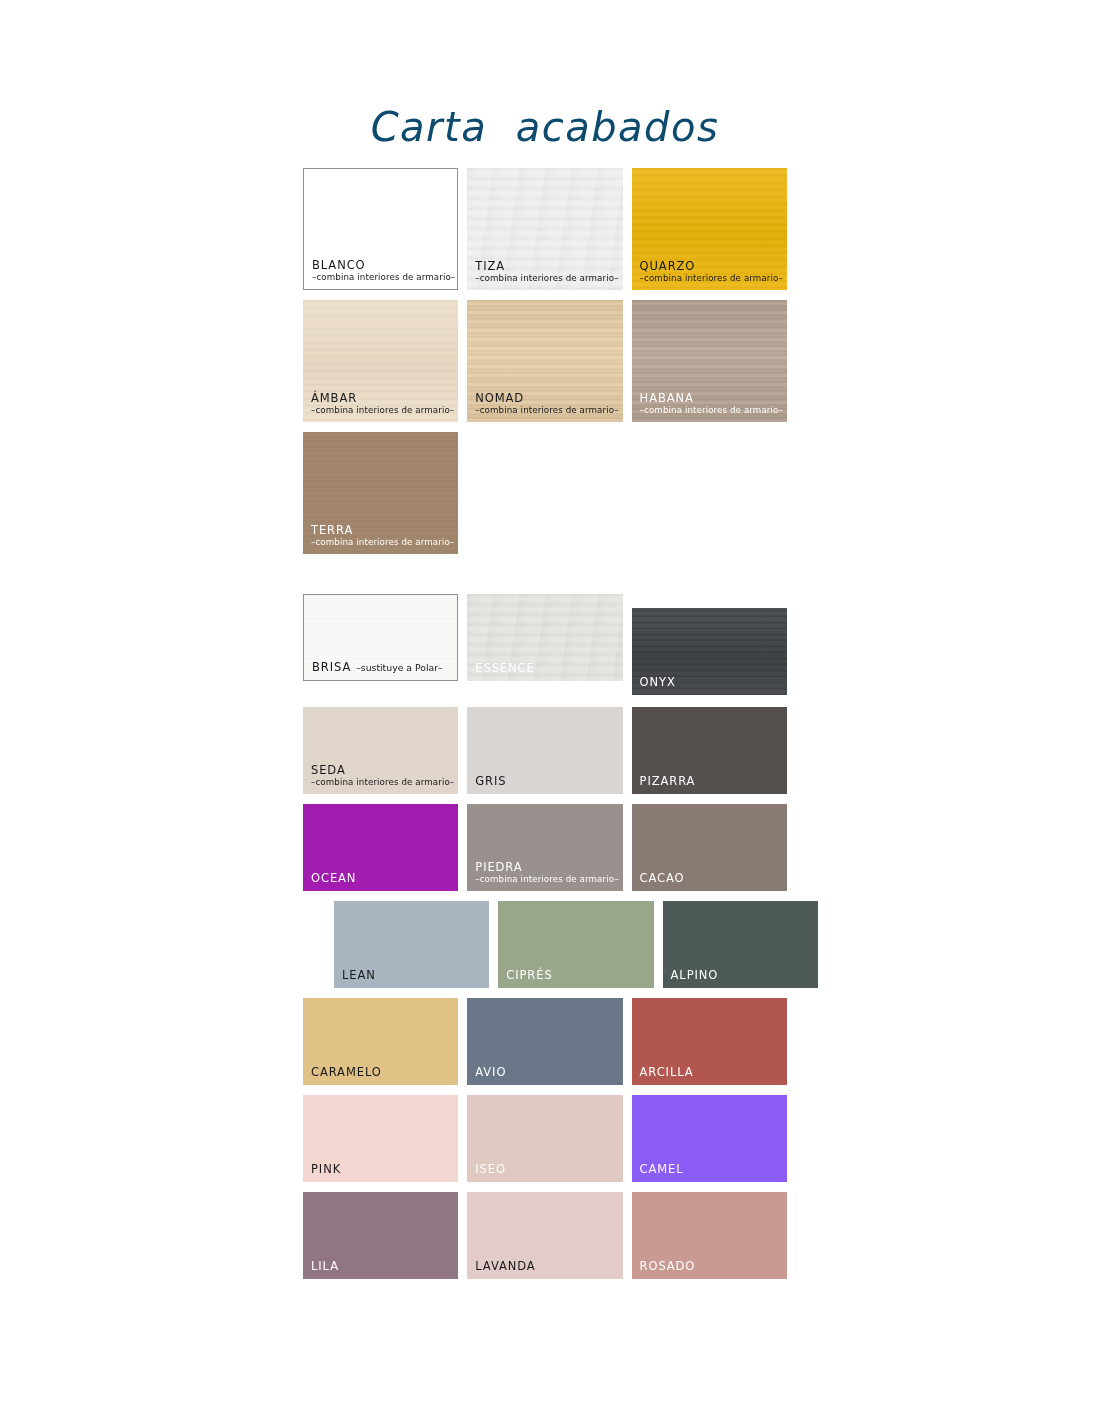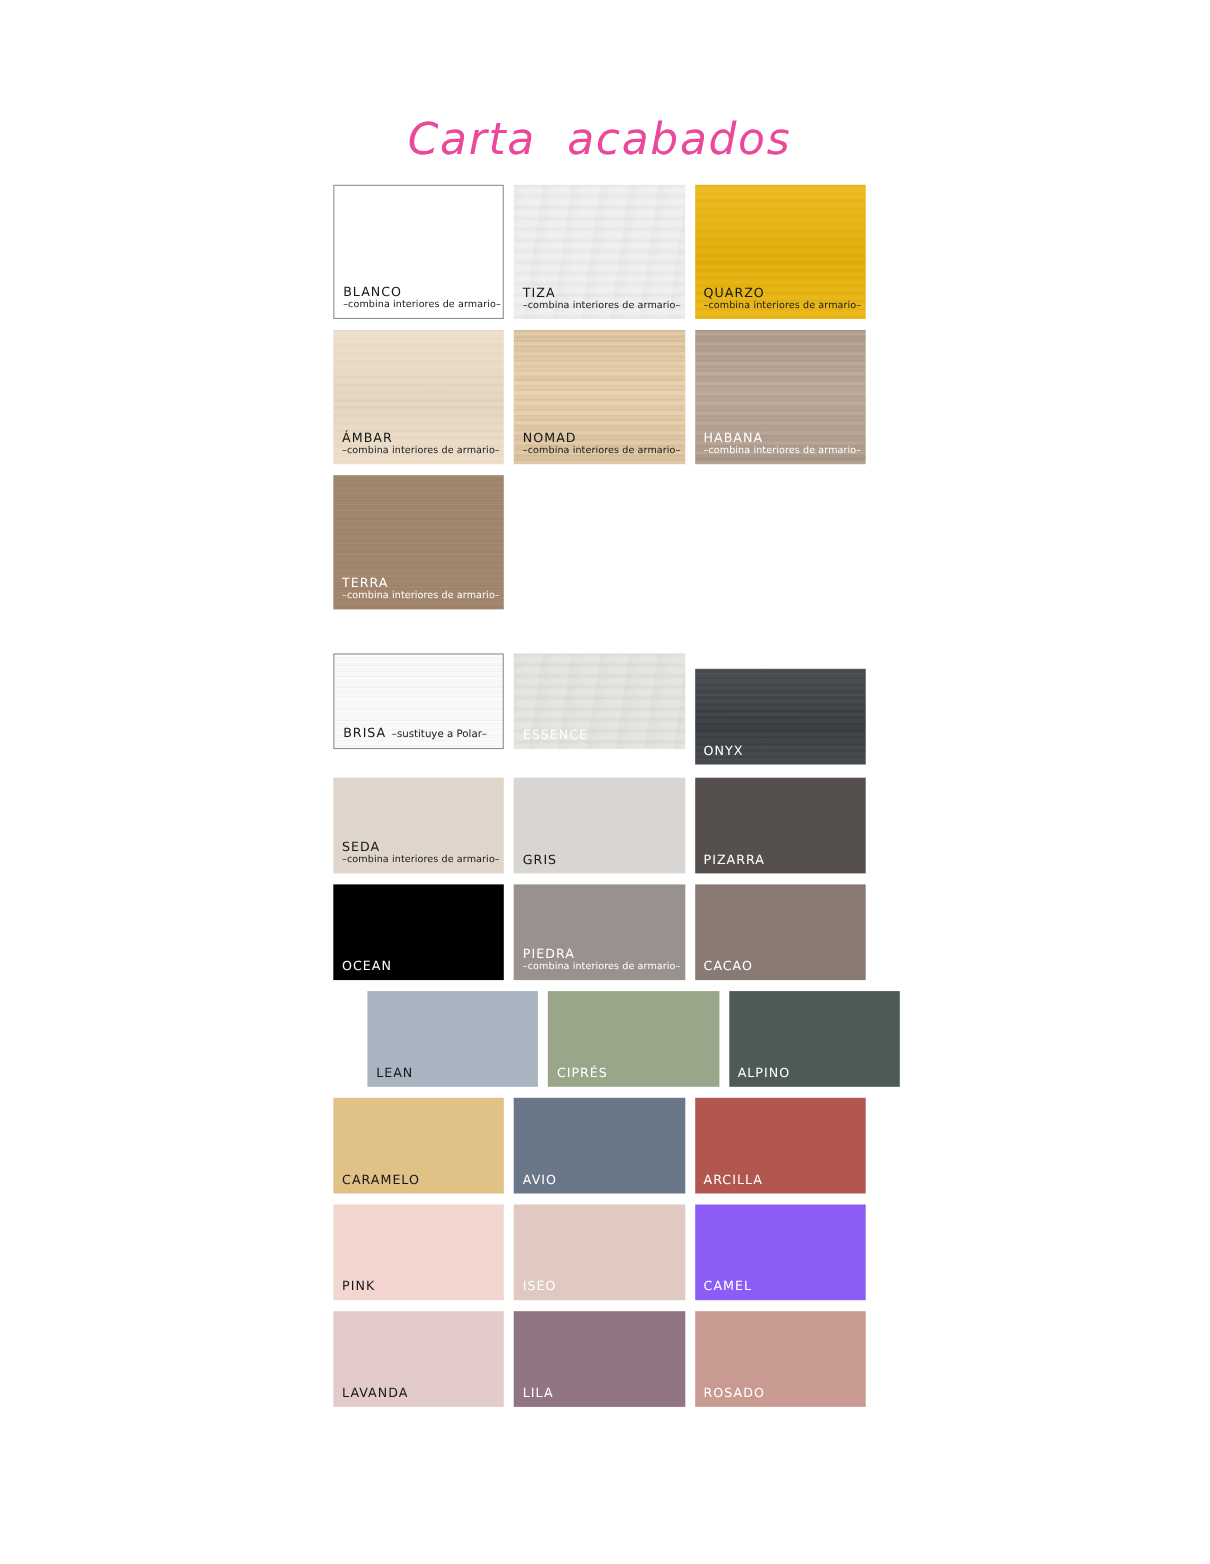--- a/index.html
+++ b/index.html
@@ -27,21 +27,21 @@
     position: absolute;
     left: 303px;
     top: 104px;
     width: 484px;
     text-align: center;
     font-family: "DejaVu Sans", sans-serif;
     font-style: italic;
     font-weight: 400;
     font-size: 40px;
     letter-spacing: 1.5px;
-    color: #ec4899;
+    color: #0c4a6e;
     white-space: pre;
   }
 
   .grid {
     position: absolute;
     left: 303px;
     top: 168px;
     width: 484px;
   }
 
@@ -309,21 +309,21 @@
           <div class="cell">
             <div class="swatch light-text " style="background: rgb(85, 80, 78);">
               <div class="labels">
                 <div class="name">PIZARRA</div>
               </div>
             </div>
           </div>
         </div>
         <div class="row" style="height: 87px; margin-bottom: 10px;">
           <div class="cell">
-            <div class="swatch light-text " style="background: #000000;">
+            <div class="swatch light-text " style="background: #a21caf;">
               <div class="labels">
                 <div class="name">OCEAN</div>
               </div>
             </div>
           </div>
           <div class="cell">
             <div class="swatch light-text " style="background: rgb(153, 145, 142);">
               <div class="labels">
                 <div class="name">PIEDRA</div>
                 <div class="sub">–combina interiores de armario–</div>
@@ -402,30 +402,30 @@
           <div class="cell">
             <div class="swatch light-text " style="background: #8b5cf6;">
               <div class="labels">
                 <div class="name">CAMEL</div>
               </div>
             </div>
           </div>
         </div>
         <div class="row" style="height: 87px;">
           <div class="cell">
+            <div class="swatch light-text " style="background: rgb(145, 117, 130);">
+              <div class="labels">
+                <div class="name">LILA</div>
+              </div>
+            </div>
+          </div>
+          <div class="cell">
             <div class="swatch dark-text " style="background: rgb(226, 203, 200);">
               <div class="labels">
                 <div class="name">LAVANDA</div>
-              </div>
-            </div>
-          </div>
-          <div class="cell">
-            <div class="swatch light-text " style="background: rgb(145, 117, 130);">
-              <div class="labels">
-                <div class="name">LILA</div>
               </div>
             </div>
           </div>
           <div class="cell">
             <div class="swatch light-text " style="background: rgb(200, 154, 145);">
               <div class="labels">
                 <div class="name">ROSADO</div>
               </div>
             </div>
           </div>

